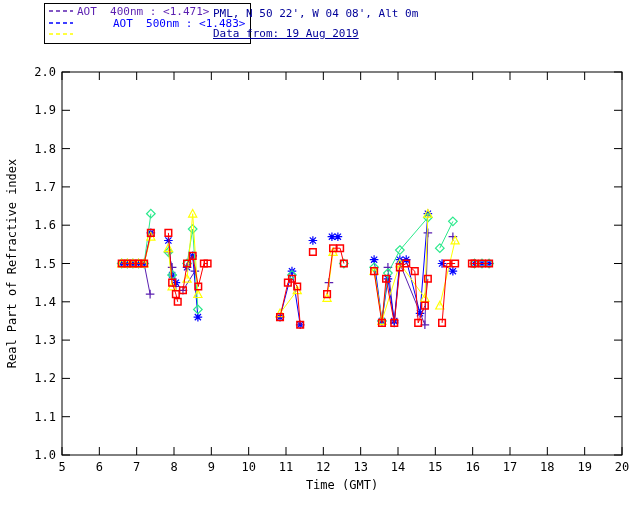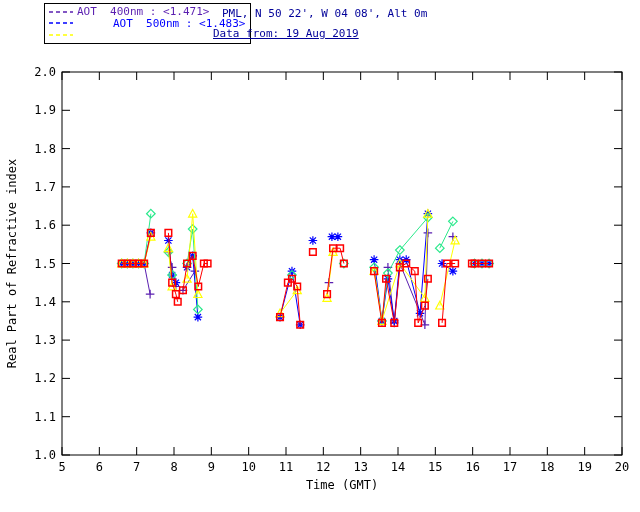--- a/index.html
+++ b/index.html
@@ -1,27 +1,27 @@
 <!DOCTYPE html>
 <html><head>
 <meta charset="utf-8">
 <style>
   html,body{margin:0;padding:0;background:#ffffff;}
   .stage{
     position:relative;width:640px;height:512px;background:#ffffff;overflow:hidden;
     font-family:"DejaVu Sans Mono","Liberation Mono",monospace;
   }
   .hdr-line{position:absolute;left:213px;white-space:pre;font-size:11px;line-height:13px;}
-  #hdr-location{top:7px;margin-left:9px;}
+  #hdr-location{top:7px;}
   #hdr-date{top:27px;}
   .legend-box{
     position:absolute;left:44px;top:3px;border:1px solid #000;
     padding:2px 5px 2px 3px;background:#ffffff;
   }
-  .legend-row{display:flex;align-items:center;height:11.5px;}
+  .legend-row{display:flex;height:11.5px;}
   .legend-row .dash{flex:0 0 auto;margin-right:3px;}
   .legend-label{white-space:pre;font-size:11px;line-height:11px;}
   #chart-svg{position:absolute;left:0;top:0;}
 </style>
 </head>
 <body>
 
 <div class="stage">
 
   <svg id="chart-svg" width="640" height="512">

